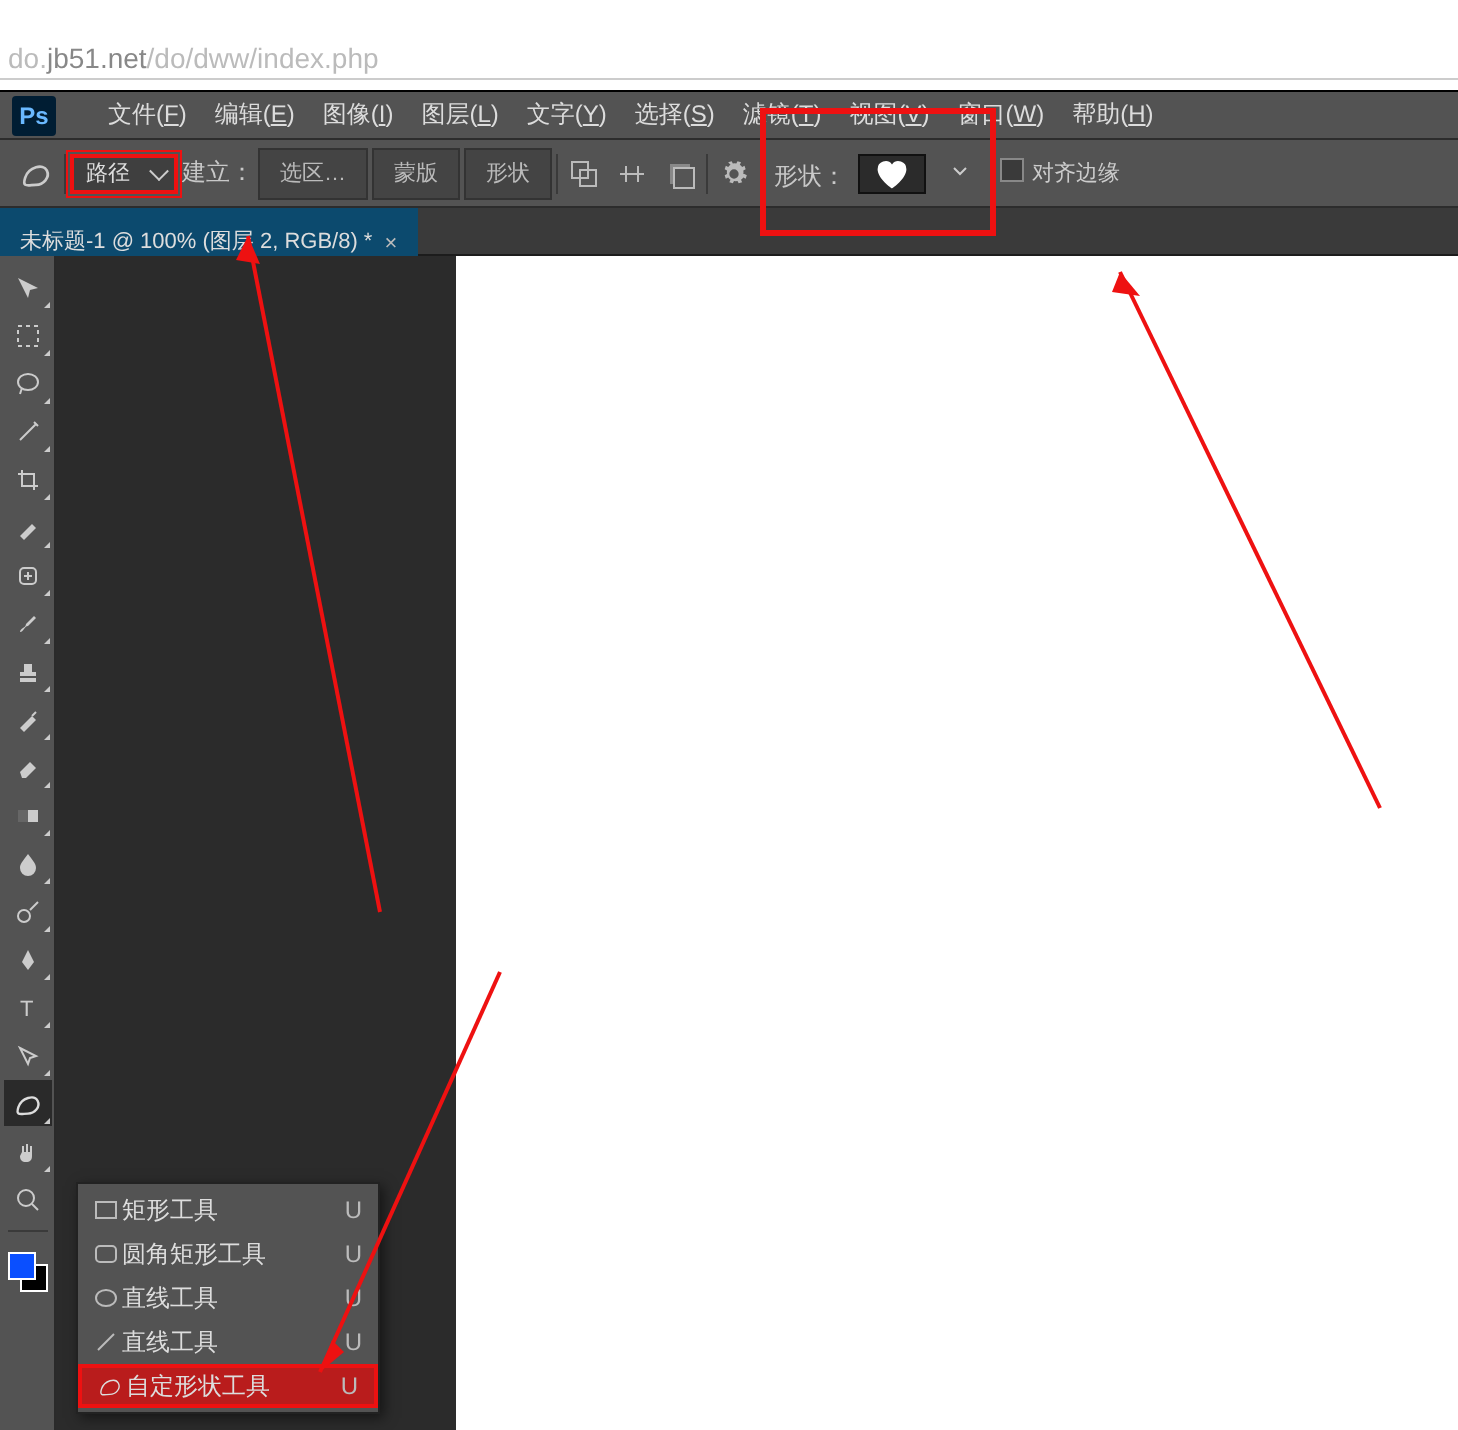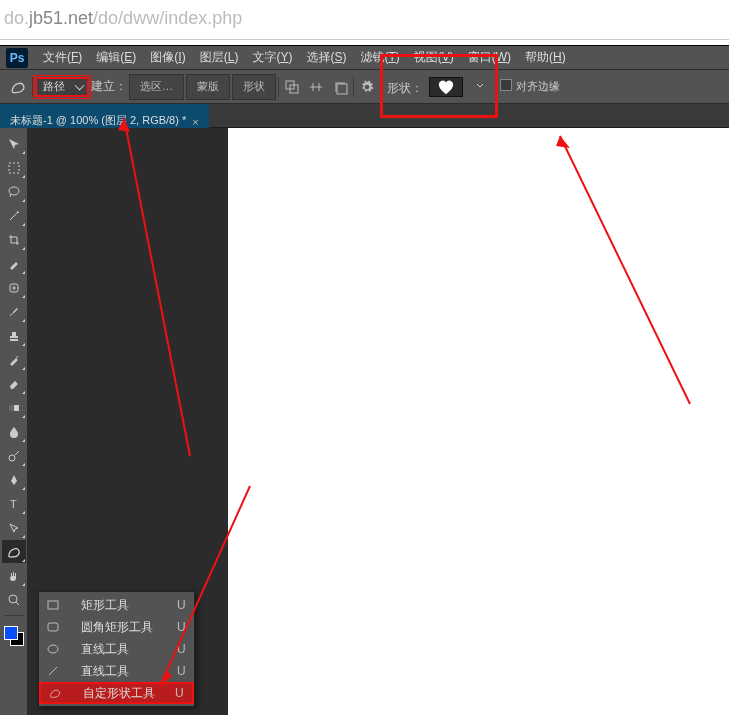--- a/index.html
+++ b/index.html
@@ -1,22 +1,22 @@
 <!DOCTYPE html>
 <html><head>
 <meta charset="utf-8">
 <style>
 *{margin:0;padding:0;box-sizing:border-box;font-family:"Microsoft YaHei",sans-serif;user-select:none}
 body{background:#fff;width:729px;height:715px;overflow:hidden;position:relative}
-.browser-bar{height:40px;background:#fff;border-bottom:1px solid #ccc;display:flex;align-items:center;padding-left:4px;font-size:18px;color:#555}
+.browser-bar{height:40px;background:#fff;border-bottom:1px solid #ccc;display:flex;align-items:flex-end;padding-left:4px;font-size:14px;color:#555}
 .browser-bar .url{color:#888;padding-bottom:2px}
 .browser-bar .url .grey{color:#bbb}
 .ps-window{position:absolute;left:0;top:46px;width:729px;height:669px;background:#535353;box-shadow:0 0 0 1px #000}
 .menubar{height:24px;background:#535353;display:flex;align-items:center;padding-left:6px;color:#dcdcdc;font-size:12px;border-bottom:1px solid #2c2c2c}
-.ps-logo{width:22px;height:20px;background:#001d33;border-radius:2px;color:#6ab9ff;font-weight:bold;font-size:12px;display:flex;align-items:center;justify-content:center;margin-right:8px}
+.ps-logo{width:22px;height:20px;background:#001d33;border-radius:2px;color:#6ab9ff;font-weight:bold;font-size:12px;display:flex;align-items:center;justify-content:center;margin-right:19px}
 .menu-item{padding:0 7px;cursor:default;white-space:nowrap}
 .menu-item u{text-decoration:underline}
 .optbar{height:34px;background:#535353;display:flex;align-items:center;padding-left:6px;border-bottom:1px solid #2c2c2c;color:#c8c8c8;font-size:12px;gap:2px}
 .tool-ico{width:24px;height:24px;display:flex;align-items:center;justify-content:center;color:#c8c8c8}
 .dropdown{height:20px;background:#3f3f3f;border:1px solid #222;color:#ddd;display:flex;align-items:center;padding:0 6px;font-size:11px;position:relative;min-width:54px}
 .dropdown::after{content:"";position:absolute;right:4px;top:50%;width:6px;height:6px;border-right:1px solid #ccc;border-bottom:1px solid #ccc;transform:translateY(-70%) rotate(45deg)}
 .red-box{border:2px solid #e11;outline:1px solid #e11;outline-offset:1px}
 .grey-btn{height:18px;background:#444;border:1px solid #333;color:#bbb;padding:12px 10px;font-size:11px;display:flex;align-items:center}
 .sep{width:1px;height:20px;background:#3a3a3a}
 .small-ico{width:22px;height:22px;display:flex;align-items:center;justify-content:center;color:#bbb}
@@ -31,21 +31,21 @@
 .toolbox{width:28px;background:#535353;border-right:1px solid #2a2a2a;display:flex;flex-direction:column;align-items:center;padding-top:4px;gap:1px}
 .tbx{width:24px;height:23px;display:flex;align-items:center;justify-content:center;color:#c8c8c8;position:relative}
 .tbx.sel{background:#2a2a2a}
 .tbx .tri{position:absolute;right:1px;bottom:1px;width:0;height:0;border-left:3px solid transparent;border-bottom:3px solid #ccc}
 .swatch{width:20px;height:20px;position:relative;margin-top:6px}
 .swatch .fg{position:absolute;width:14px;height:14px;background:#0a4fff;border:1px solid #fff;top:0;left:0}
 .swatch .bg{position:absolute;width:14px;height:14px;background:#000;border:1px solid #fff;bottom:0;right:0}
 .canvas-area{flex:1;background:#2b2b2b;position:relative;overflow:hidden}
 .canvas{position:absolute;left:200px;top:0;width:520px;height:600px;background:#fff}
 .flyout{position:absolute;left:38px;bottom:8px;background:#535353;border:1px solid #222;box-shadow:2px 2px 6px rgba(0,0,0,.5);padding:2px 0}
-.fly-item{display:flex;align-items:center;height:22px;padding:0 8px 0 6px;color:#ddd;font-size:12px;gap:20px;min-width:150px}
+.fly-item{display:flex;align-items:center;height:22px;padding:0 8px 0 6px;color:#ddd;font-size:12px;gap:0;min-width:150px}
 .fly-item .k{margin-left:auto;color:#bbb}
 .fly-item .ico{width:16px;height:16px;display:flex;align-items:center;justify-content:center;color:#bbb}
 .fly-item.sel{background:#b91c1c}
 .fly-red{border:2px solid #e11}
 svg.arrow{position:absolute;pointer-events:none}
 .chk{color:#ccc;font-size:11px;display:flex;align-items:flex-start;gap:4px}
 .chk-box{width:12px;height:12px;border:1px solid #888;background:#3a3a3a}
 </style>
 </head>
 <body>

